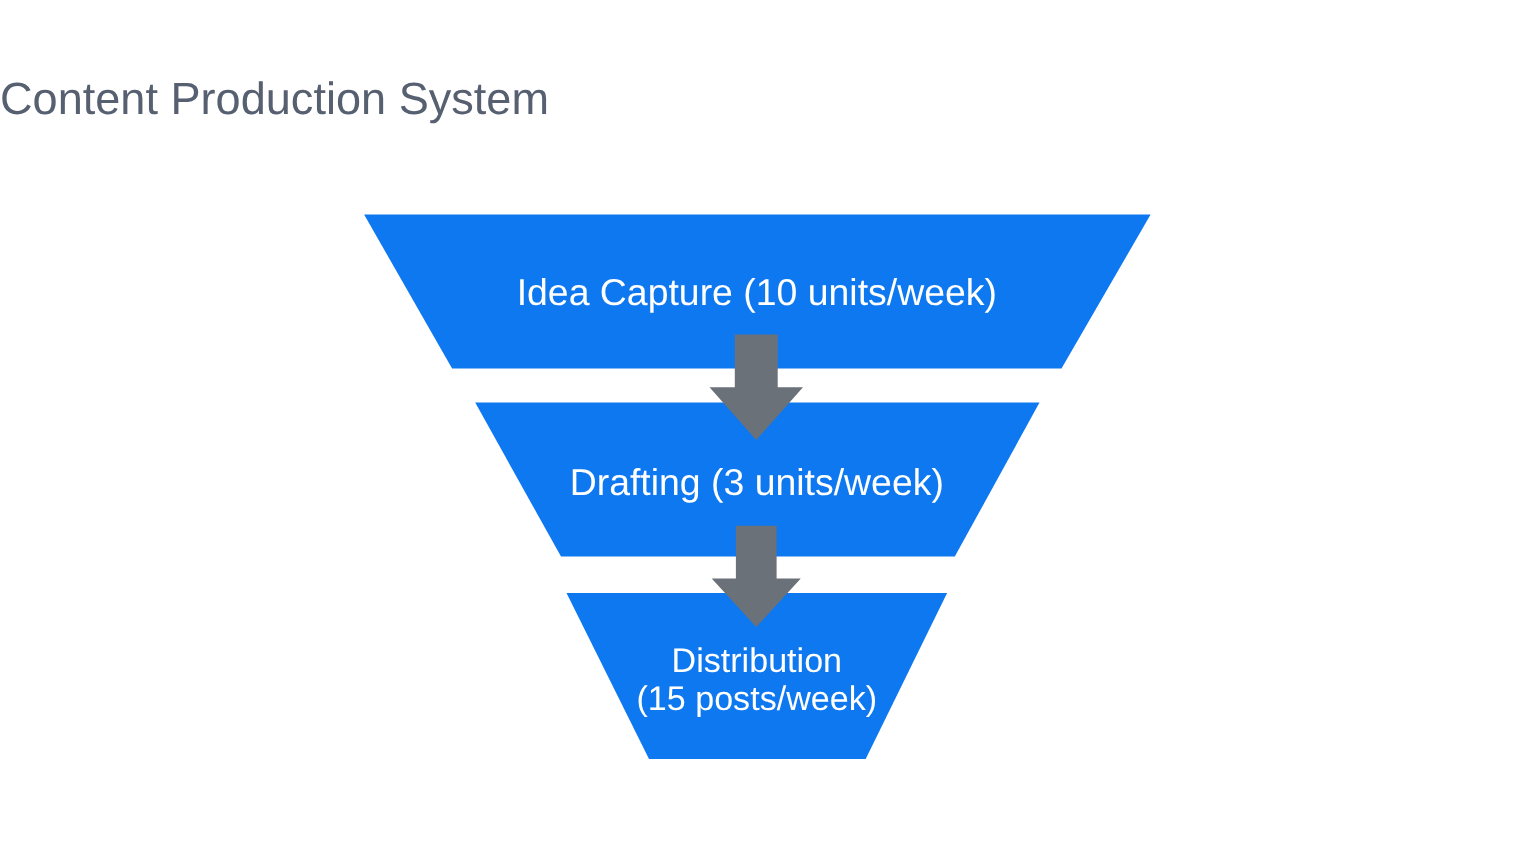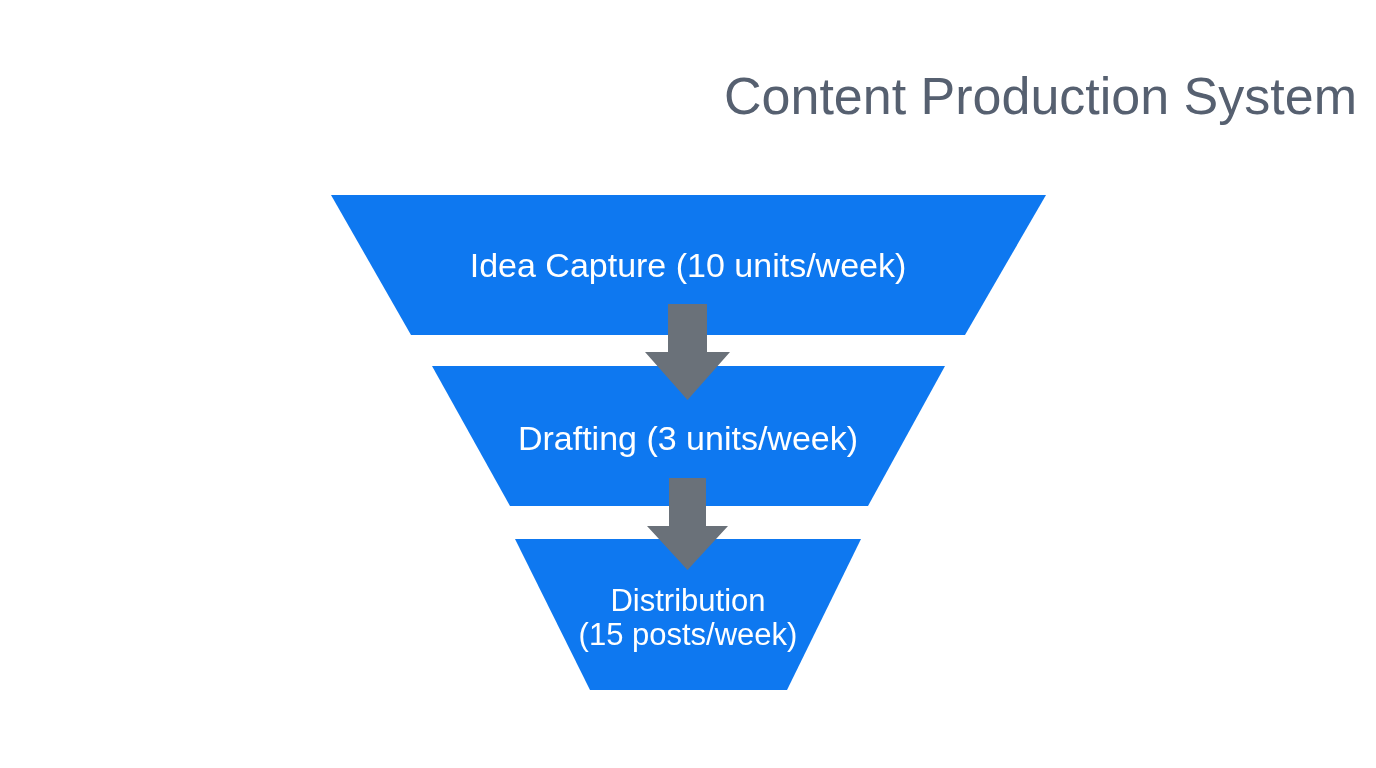--- a/index.html
+++ b/index.html
@@ -14,22 +14,22 @@
     position: relative;
     width: 1376px;
     height: 768px;
     background: #ffffff;
   }
   .diagram-title {
     position: absolute;
     top: 70px;
     left: 0;
     width: 1357px;
-    text-align: right;
-    font-size: 52px;
+    text-align: left;
+    font-size: 41px;
     line-height: 1;
     font-weight: 400;
     color: #566070;
     letter-spacing: 0px;
     font-family: "Liberation Sans", sans-serif;
   }
   .funnel-svg {
     position: absolute;
     top: 0;
     left: 0;

